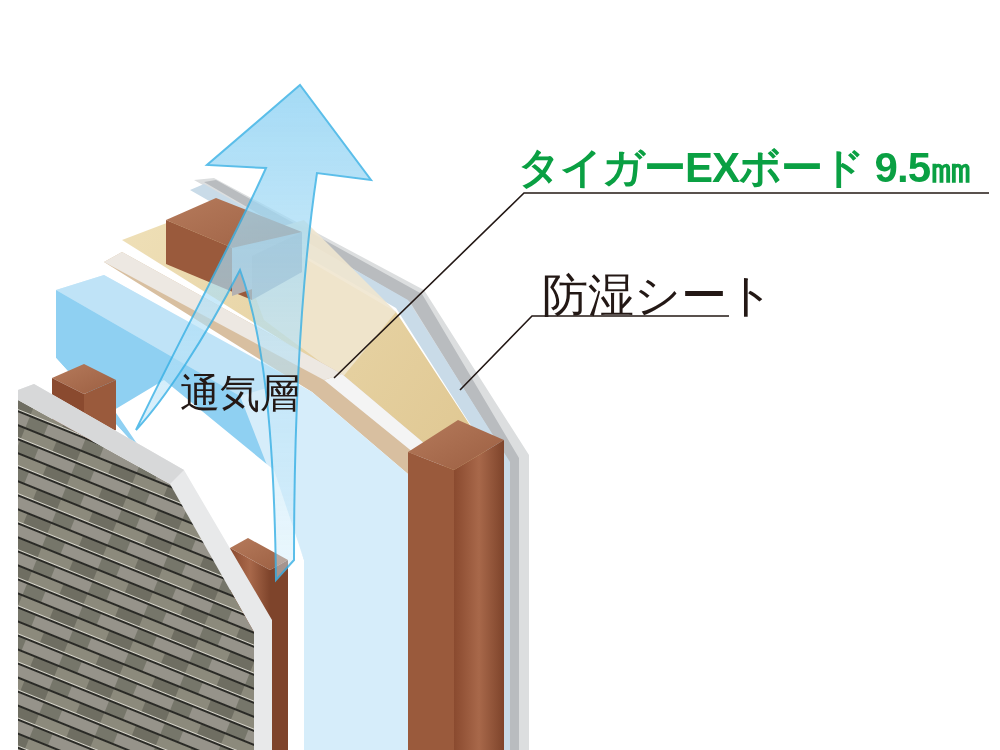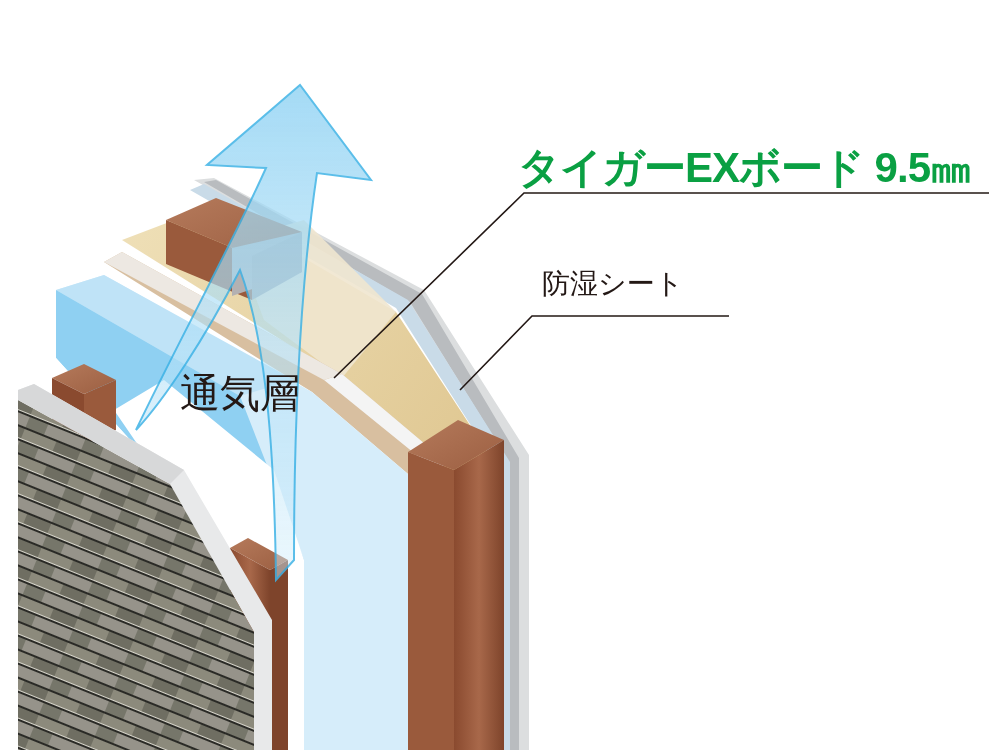--- a/index.html
+++ b/index.html
@@ -2,21 +2,21 @@
 <html><head>
 <meta charset="utf-8">
 <style>
   html, body { margin:0; padding:0; background:#ffffff; }
   body { width:1000px; height:750px; position:relative; overflow:hidden;
          font-family: "DejaVu Sans", sans-serif; }
   #stage { position:absolute; left:4px; top:0; width:1000px; height:750px; }
   .label { position:absolute; white-space:nowrap; }
   .label-green { left:514px; top:140px; font-size:42px; font-weight:bold; letter-spacing:-1px;
                  font-family: "Liberation Sans", "DejaVu Sans", sans-serif; }
-  .label-sheet { left:538px; top:265px; font-size:28px; color:#231815;
+  .label-sheet { left:538px; top:265px; font-size:46px; color:#231815;
                  font-family: "DejaVu Sans", sans-serif; font-weight:normal; }
   .label-air { left:176px; top:366px; font-size:40px; color:#231815;
                font-family: "DejaVu Sans", sans-serif; }
 </style>
 </head>
 <body>
 
 <div id="stage">
 <svg width="1000" height="750" viewBox="0 0 1000 750">
   <defs>

